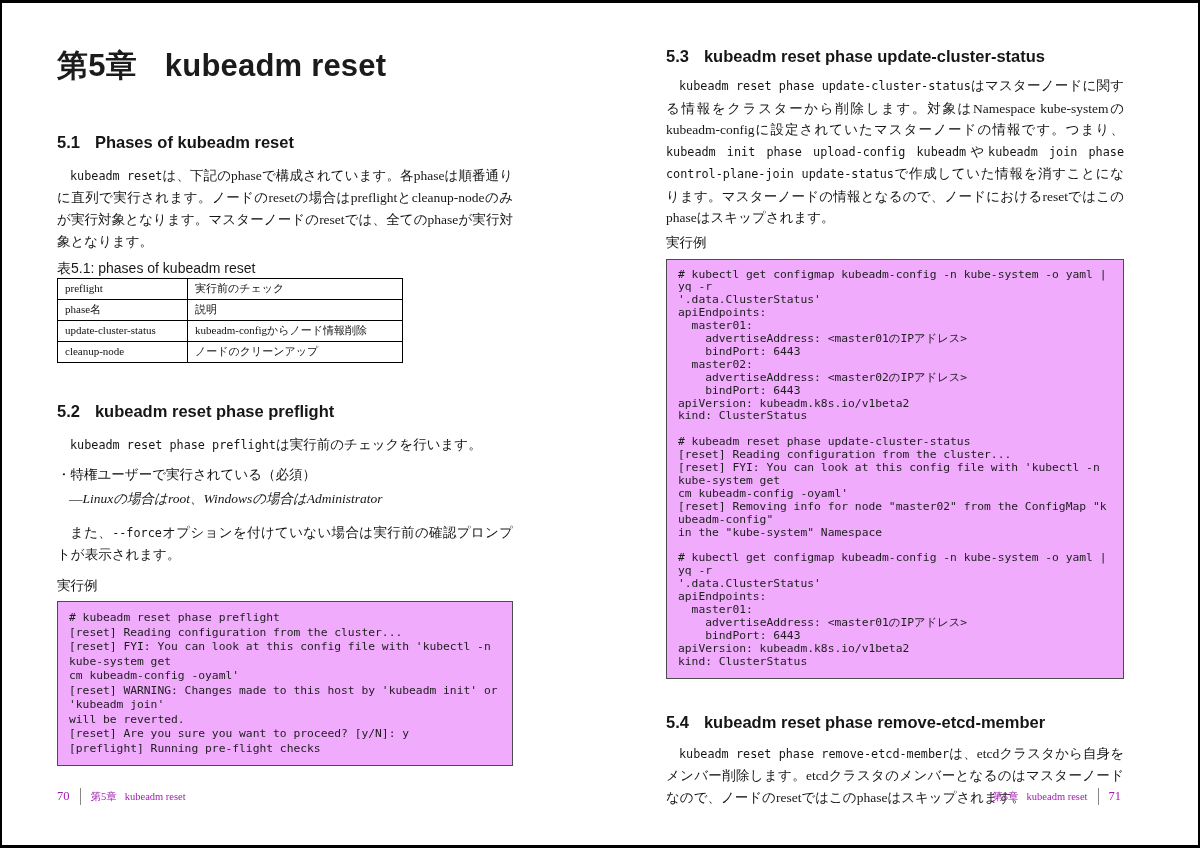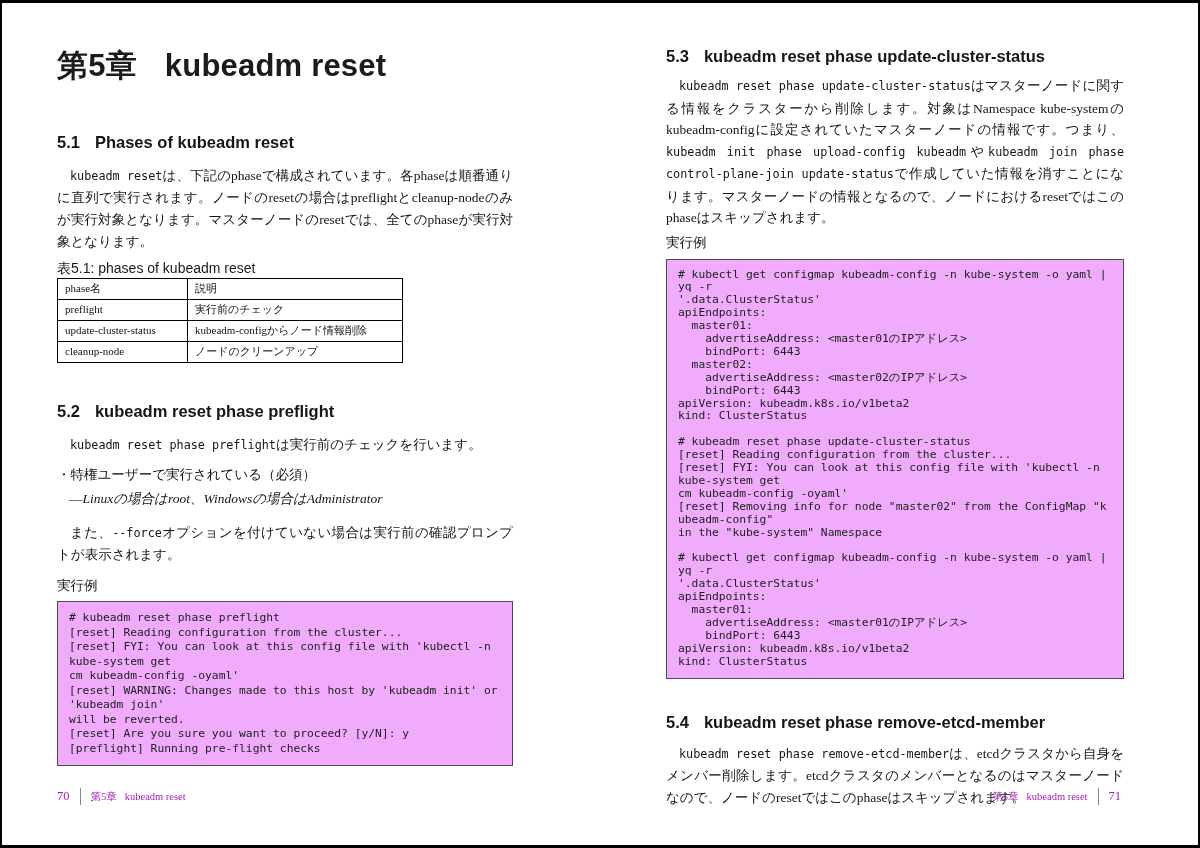--- a/index.html
+++ b/index.html
@@ -161,26 +161,26 @@
 
     <p class="body-para indent mt-p51">
       <span class="mono-inline">kubeadm reset</span><span>は、下記のphaseで構成されています。各phaseは順番通りに直列で実行されます。ノードのresetの場合はpreflightとcleanup-nodeのみが実行対象となります。マスターノードのresetでは、全てのphaseが実行対象となります。</span>
     </p>
 
     <div class="table-caption mt-cap">表5.1: phases of kubeadm reset</div>
 
     <table class="phase-table">
       <tbody>
         <tr>
+          <td class="col-phase">preflight</td>
+          <td>実行前のチェック</td>
+        </tr>
+        <tr>
           <td class="col-phase">phase名</td>
           <td>説明</td>
-        </tr>
-        <tr>
-          <td class="col-phase">preflight</td>
-          <td>実行前のチェック</td>
         </tr>
         <tr>
           <td class="col-phase">update-cluster-status</td>
           <td>kubeadm-configからノード情報削除</td>
         </tr>
         <tr>
           <td class="col-phase">cleanup-node</td>
           <td>ノードのクリーンアップ</td>
         </tr>
       </tbody>

